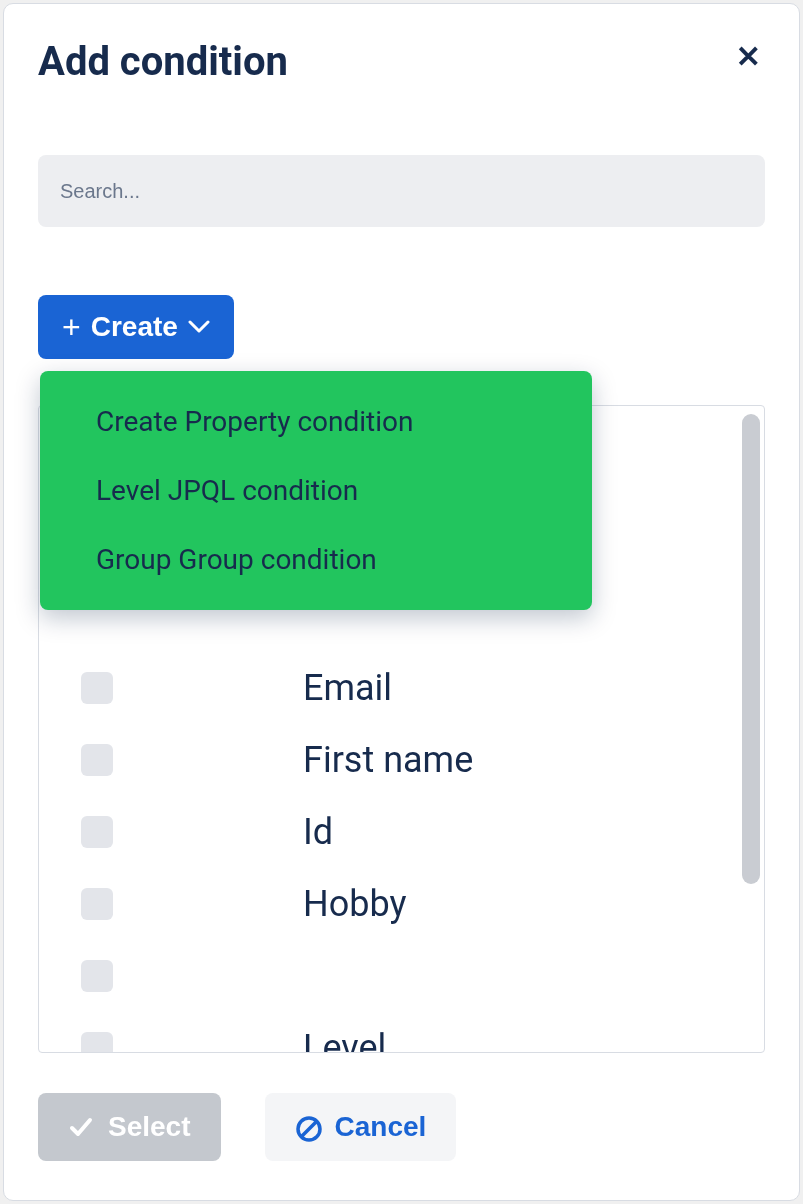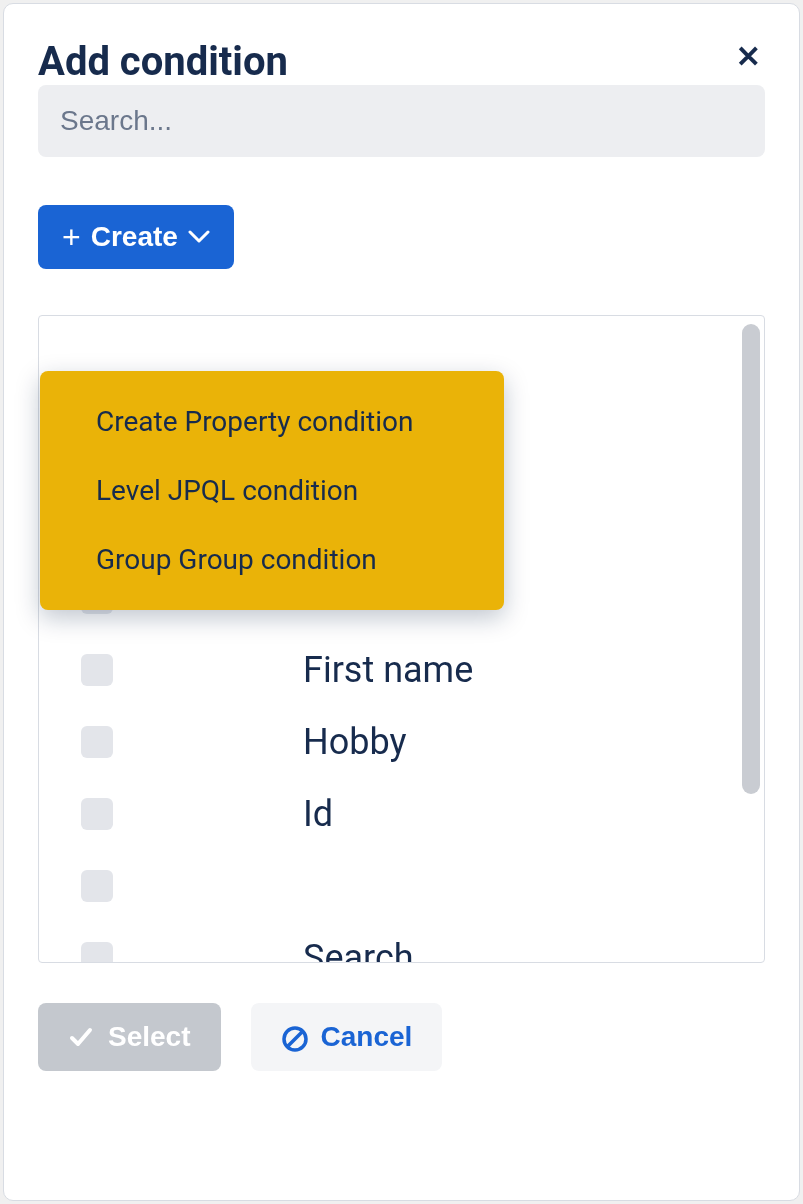--- a/index.html
+++ b/index.html
@@ -18,20 +18,21 @@
   background: #fff;
   border-radius: 10px;
   border: 1px solid #d8dce3;
   padding: 34px;
   position: relative;
 }
 .dialog-header {
   display: flex;
   justify-content: space-between;
   align-items: flex-start;
+  margin-bottom: 70px;
   gap: 22px;
 }
 .dialog-title {
   font-size: 40px;
   font-weight: 700;
   color: #172B4D;
 }
 .close-btn {
   font-size: 30px;
   font-weight: 700;
@@ -42,24 +43,24 @@
   line-height: 1;
   padding: 4px;
 }
 .search-input {
   width: 100%;
   height: 72px;
   background: #edeef1;
   border: none;
   border-radius: 8px;
   padding: 0 22px;
-  font-size: 28px;
+  font-size: 20px;
   color: #6B778C;
   outline: none;
-  margin-bottom: 48px;
+  margin-bottom: 68px;
 }
 .search-input::placeholder {
   color: #6B778C;
 }
 .create-btn {
   display: inline-flex;
   align-items: center;
   gap: 10px;
   background: #1a64d4;
   color: #fff;
@@ -82,22 +83,22 @@
 }
 .chevron-icon svg {
   width: 22px;
   height: 14px;
   display: block;
 }
 .dropdown {
   position: absolute;
   left: 36px;
   top: 367px;
-  width: 464px;
-  background: #eab308;
+  width: 552px;
+  background: #22c55e;
   border-radius: 8px;
   box-shadow: 0 8px 24px rgba(9,30,66,0.25);
   padding: 16px 0;
   z-index: 10;
 }
 .dropdown-item {
   padding: 18px 56px;
   font-size: 28px;
   color: #172B4D;
   cursor: pointer;
@@ -137,21 +138,21 @@
   position: absolute;
   right: 4px;
   top: 8px;
   width: 18px;
   height: 470px;
   background: #c9ccd2;
   border-radius: 10px;
 }
 .footer {
   display: flex;
-  gap: 30px;
+  gap: 44px;
   margin-top: 40px;
 }
 .select-btn {
   display: inline-flex;
   align-items: center;
   gap: 14px;
   background: #c4c8ce;
   color: #fff;
   border: none;
   border-radius: 8px;
@@ -214,32 +215,32 @@
       <div class="table-row">
         <div class="checkbox"></div>
         <span class="row-label">Email</span>
       </div>
       <div class="table-row">
         <div class="checkbox"></div>
         <span class="row-label">First name</span>
       </div>
       <div class="table-row">
         <div class="checkbox"></div>
+        <span class="row-label">Id</span>
+      </div>
+      <div class="table-row">
+        <div class="checkbox"></div>
         <span class="row-label">Hobby</span>
       </div>
       <div class="table-row">
         <div class="checkbox"></div>
-        <span class="row-label">Id</span>
-      </div>
-      <div class="table-row">
-        <div class="checkbox"></div>
-      </div>
-      <div class="table-row">
-        <div class="checkbox"></div>
-        <span class="row-label">Search</span>
+      </div>
+      <div class="table-row">
+        <div class="checkbox"></div>
+        <span class="row-label">Level</span>
       </div>
     </div>
     <div class="scrollbar-track"></div>
   </div>
 
   <div class="footer">
     <button class="select-btn">
       <span>
         <svg viewBox="0 0 26 26" fill="none">
             <path d="M4 14 L10 20 L22 6" stroke="#fff" stroke-width="4" stroke-linecap="round" stroke-linejoin="round"></path>

